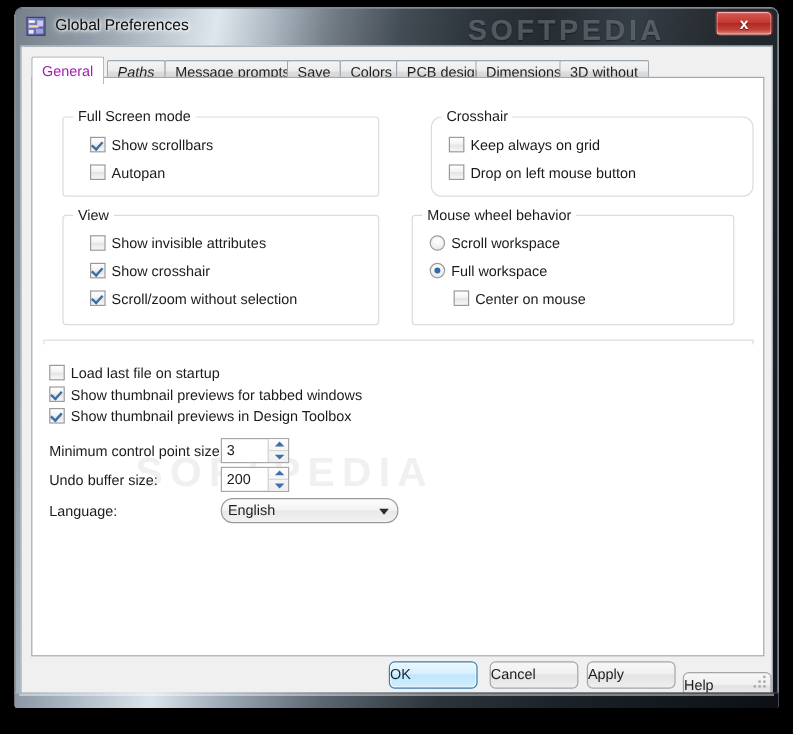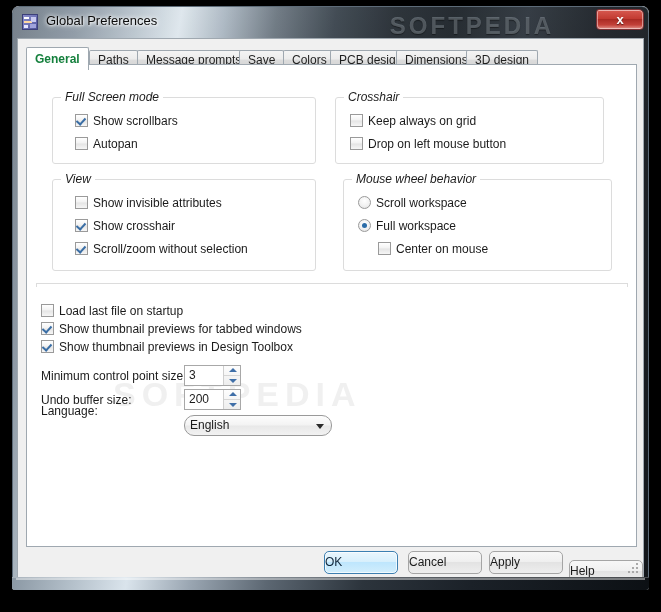--- a/index.html
+++ b/index.html
@@ -191,22 +191,21 @@
     cursor: pointer;
     white-space: nowrap;
   }
   .tab.active {
     top: 0px;
     height: 23px;
     line-height: 22px;
     background: #ffffff;
     border-color: #9fa8b0;
     z-index: 5;
-    color: #15803d;
-    font-weight: bold;
+    color: #a21caf;
   }
 
   #tabpanel {
     position: absolute;
     left: 8px;
     top: 25px;
     width: 611px;
     height: 483px;
     background: #ffffff;
     border: 1px solid #9fa8b0;
@@ -224,21 +223,20 @@
     position: absolute;
     left: 8px;
     top: -8px;
     height: 15px;
     line-height: 15px;
     padding: 0 4px;
     background: #ffffff;
     font-size: 12px;
     color: #1b1b1b;
     white-space: nowrap;
-    font-style: italic;
   }
 
   
   .ctl {
     position: absolute;
     height: 16px;
     line-height: 16px;
     white-space: nowrap;
     cursor: pointer;
     font-size: 12px;
@@ -509,46 +507,46 @@
 
       <div id="close-button">
         <span class="x">x</span>
       </div>
     </div>
 
     <div id="client">
 
       <div id="tabstrip">
         <div class="tab active" style="left:0px;">General</div>
-        <div class="tab" style="left:63px;">Paths</div>
+        <div class="tab" style="left:63px;font-style:italic;">Paths</div>
         <div class="tab" style="left:111px;">Message prompts</div>
         <div class="tab" style="left:213px;">Save</div>
         <div class="tab" style="left:257px;">Colors</div>
         <div class="tab" style="left:304px;">PCB design</div>
         <div class="tab" style="left:370px;">Dimensions</div>
-        <div class="tab" style="left:440px;">3D design</div>
+        <div class="tab" style="left:440px;">3D without</div>
       </div>
 
       <div id="tabpanel">
 
         <div class="groupbox" style="left:25px; top:32px; width:264px; height:67px;">
           <div class="gb-title">Full Screen mode</div>
 
           <div class="ctl" style="left:22px; top:15px;">
             <span class="box checked"></span>
             <span class="lbl">Show scrollbars</span>
           </div>
 
           <div class="ctl" style="left:22px; top:38px;">
             <span class="box"></span>
             <span class="lbl">Autopan</span>
           </div>
         </div>
 
-        <div class="groupbox" style="left:308px; top:32px; width:269px; height:67px;">
+        <div class="groupbox" style="left:332px; top:32px; width:269px; height:67px;border-radius:9px;">
           <div class="gb-title">Crosshair</div>
 
           <div class="ctl" style="left:14px; top:15px;">
             <span class="box"></span>
             <span class="lbl">Keep always on grid</span>
           </div>
 
           <div class="ctl" style="left:14px; top:38px;">
             <span class="box"></span>
             <span class="lbl">Drop on left mouse button</span>
@@ -623,21 +621,21 @@
 
         <div class="field-label" style="left:14px; top:327px;">Undo buffer size:</div>
         <div class="spinner" style="left:157px; top:324px;">
           <span class="val">200</span>
           <span class="btns">
             <span class="up"></span>
             <span class="dn"></span>
           </span>
         </div>
 
-        <div class="field-label" style="left:14px; top:338px;">Language:</div>
+        <div class="field-label" style="left:14px; top:353px;">Language:</div>
         <div id="language-combo" style="left:157px; top:350px;">
           <span class="cb-value">English</span>
           <span class="cb-arrow"></span>
         </div>
 
       </div>
 
       <div id="footer">
         <div class="btn default" style="left:306px;">OK</div>
         <div class="btn" style="left:390px;">Cancel</div>

